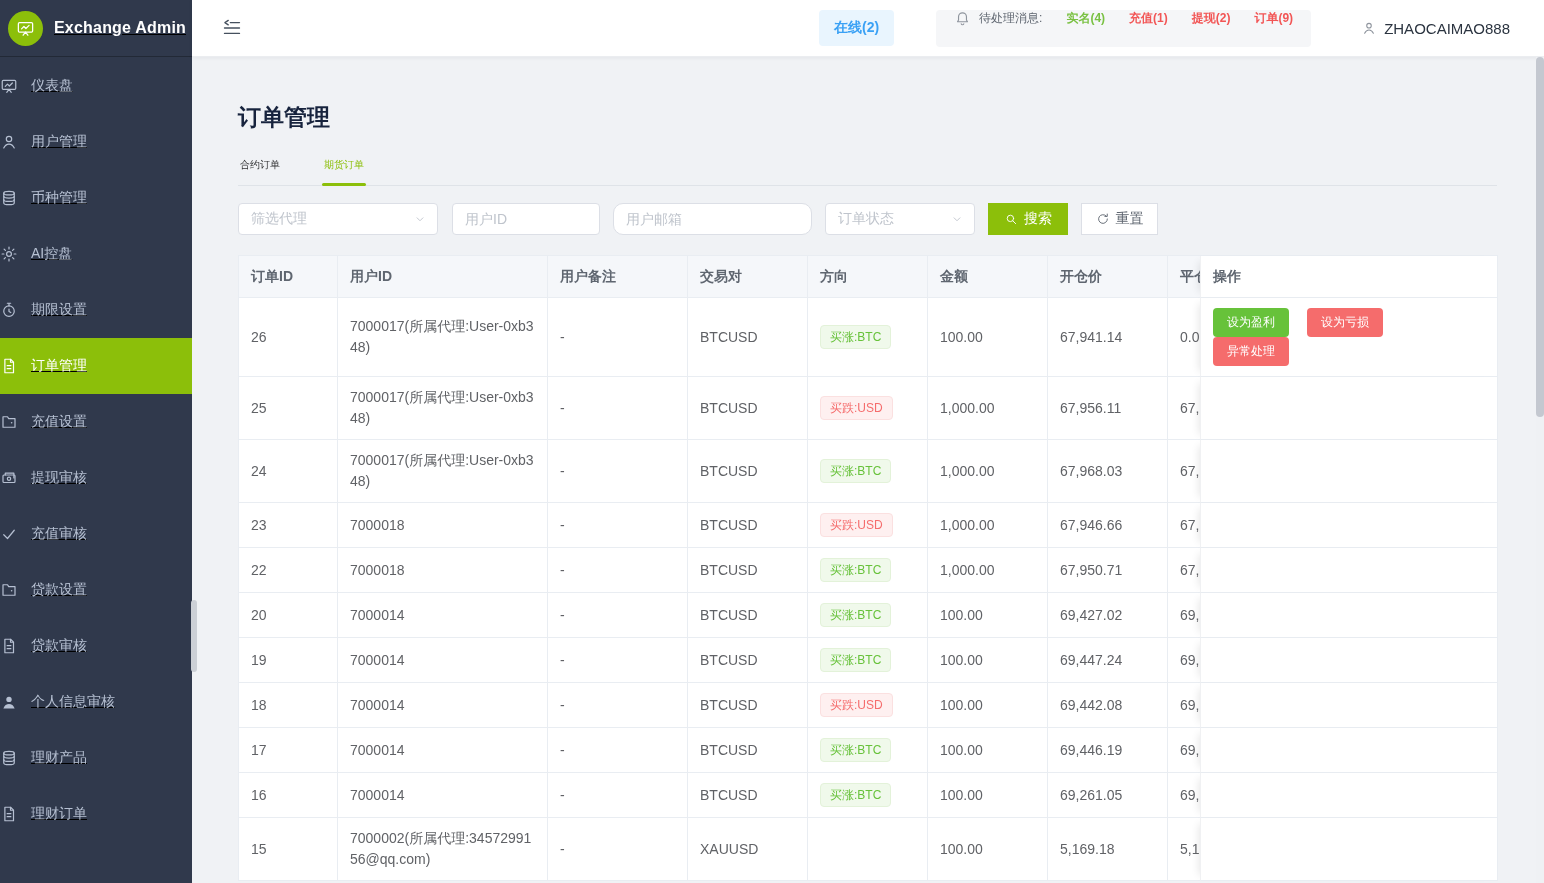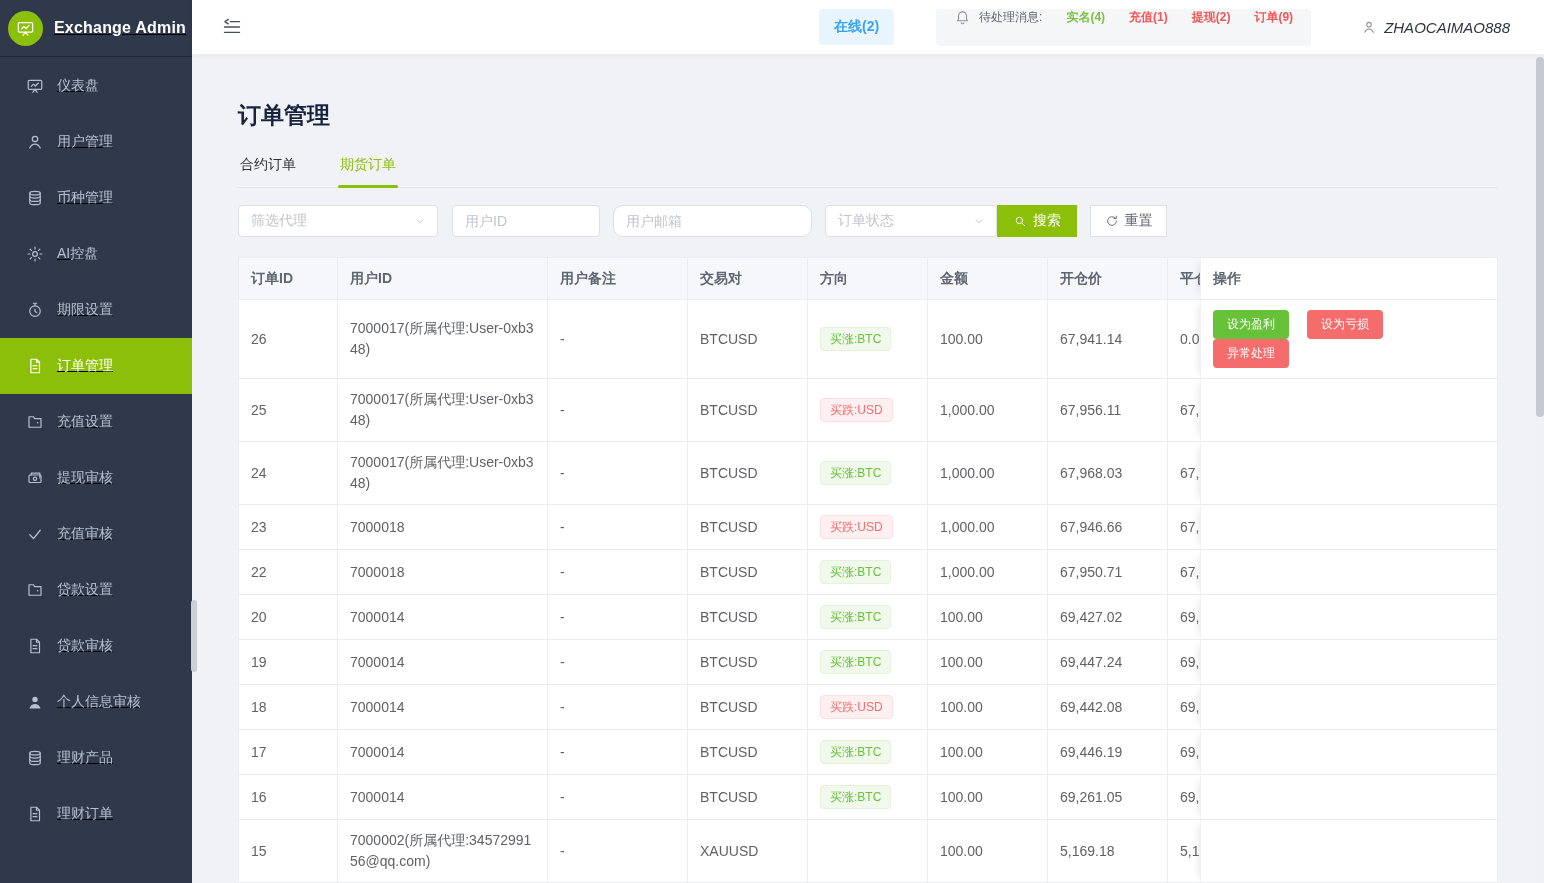--- a/index.html
+++ b/index.html
@@ -9,21 +9,21 @@
 
   
   .sidebar { width:192px; height:883px; background:#30394c; flex:0 0 192px; position:relative;text-decoration:underline; }
   .logo { height:57px; display:flex; align-items:center; padding-left:8px;
           border-bottom:1px solid rgba(0,0,0,.28); }
   .logo-badge { width:35px; height:35px; border-radius:50%; background:#8cbf0a; color:#fff;
           display:flex; align-items:center; justify-content:center; }
   .logo-badge svg { width:19px; height:19px; }
   .logo-text { color:#fff; font-size:16px; font-weight:bold; margin-left:11px; letter-spacing:.2px; }
   .nav { padding-top:1px; }
-  .nav-item { height:56px; display:flex; align-items:center; padding-left:26px; cursor:pointer;
+  .nav-item { height:56px; display:flex; align-items:center; cursor:pointer;
           color:#b6c0d2; font-size:14px; }
   .nav-item.active { background:#8cbf0a; color:#fff; }
   .nav-icon { width:18px; height:18px; margin-right:13px; flex:0 0 18px; }
   .nav-icon svg { width:18px; height:18px; display:block; }
   .sidebar-thumb { position:absolute; left:191px; top:600px; width:6px; height:72px;
           background:#ccd0d6; border-radius:3px; z-index:30; }
 
   
   .main { flex:1; display:flex; flex-direction:column; background:#f0f2f5; position:relative; }
   .topbar { height:57px; background:#fff; display:flex; align-items:center; padding:0 34px 0 30px;
@@ -31,46 +31,46 @@
   .hamburger { width:20px; height:20px; color:#45505e; cursor:pointer; }
   .hamburger svg { width:20px; height:20px; }
   .topbar-right { margin-left:auto; display:flex; align-items:center; }
   .online-badge { background:#e9f5fe; color:#3aa1f5; font-weight:bold; font-size:14px;
           padding:9px 15px; border-radius:4px; cursor:pointer; }
   .pending { display:flex; align-items:flex-start; background:#f5f6f8; border-radius:4px;
           height:37px; padding:0 18px; margin-left:42px; font-size:12px; color:#5f6670; }
   .pending-bell { width:17px; height:17px; color:#8e949d; margin-right:8px; }
   .pending-bell svg { width:17px; height:17px; }
   .pending-item { font-weight:bold; margin-left:24px; cursor:pointer; }
-  .userbox { display:flex; align-items:center; margin-left:50px; font-size:15px; color:#2b3440; cursor:pointer;font-style:italic; }
+  .userbox { display:flex; align-items:center; margin-left:50px; font-size:15px; color:#2b3440; cursor:pointer; }
   .user-ico { width:16px; height:16px; color:#8e949d; margin-right:7px; }
   .user-ico svg { width:16px; height:16px; }
 
   .content { padding:0 47px 0 46px; position:relative; }
   .page-title { font-size:23px; font-weight:bold; color:#17233d; margin-top:45px; }
 
   .tabs { display:flex; margin-top:25px; border-bottom:1px solid #dfe3e8; width:1259px; }
-  .tab { font-size:14px; color:#303133; padding:0 2px 13px; margin-right:40px; cursor:pointer; position:relative; }
+  .tab { font-size:10px; color:#303133; padding:0 2px 13px; margin-right:40px; cursor:pointer; position:relative; }
   .tab.active { color:#8cbf0a; }
   .tab.active::after { content:""; position:absolute; left:0; right:0; bottom:-1px; height:3px;
           background:#8cbf0a; border-radius:2px; }
 
   .filters { display:flex; margin-top:17px; }
   .sel, .inp { height:32px; background:#fff; border:1px solid #dcdfe6; border-radius:4px;
           font-size:14px; }
   .sel { display:flex; align-items:center; justify-content:space-between; padding:0 10px 0 12px;
           color:#bfc4cc; cursor:pointer; }
   .sel .chev { width:14px; height:14px; color:#c0c4cc; }
   .sel .chev svg { width:14px; height:14px; }
   .inp { padding:0 12px; color:#606266; outline:none; }
   .inp::placeholder { color:#bfc4cc; }
   .f-agent { width:200px; margin-right:14px; }
   .f-uid { width:148px; margin-right:13px; }
   .f-mail { width:199px; margin-right:13px;border-radius:10px; }
-  .f-status { width:172px; }
+  .f-status { width:150px; margin-right:13px; }
   .btn { height:32px; border-radius:0; font-size:14px; display:inline-flex; align-items:center;
           justify-content:center; cursor:pointer; border:1px solid transparent; }
   .btn svg { width:14px; height:14px; margin-right:6px; }
   .btn-search { width:80px; background:#8cbf0a; color:#fff; border-color:#8cbf0a; }
   .btn-reset { width:77px; background:#fff; color:#5f6670; border-color:#dcdfe6; margin-left:13px; }
 
   
   .table-wrap { margin-top:20px; width:1259px; }
   table { border-collapse:separate; border-spacing:0; table-layout:fixed; width:1259px;
           border-top:1px solid #e9edf2; border-left:1px solid #e9edf2; font-size:14px; }

